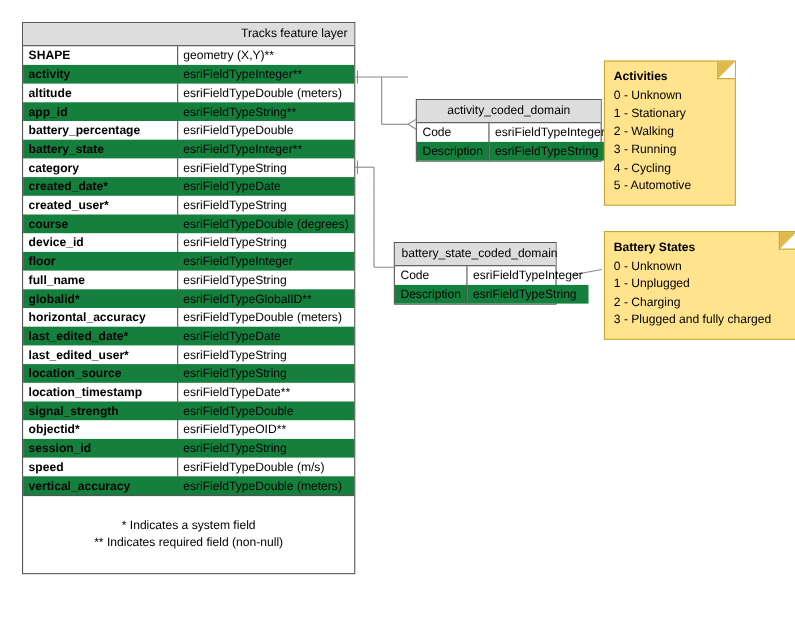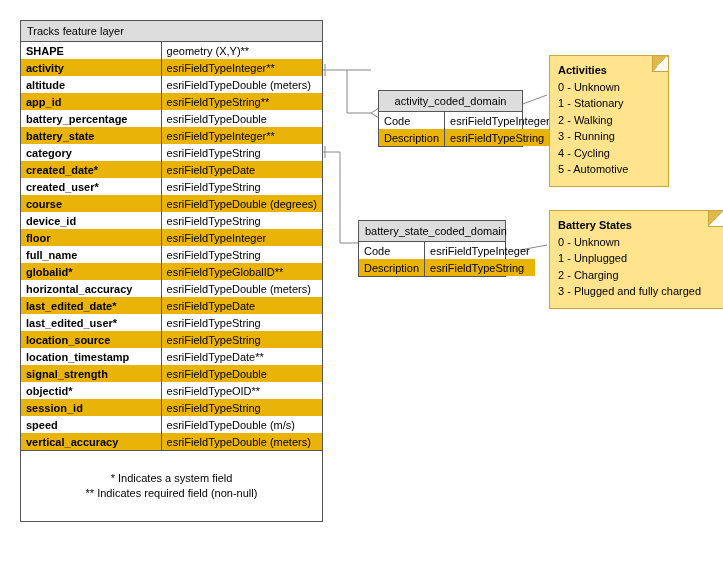--- a/index.html
+++ b/index.html
@@ -15,35 +15,35 @@
   .ent {
     position: absolute;
     border: 1px solid #555;
     background: #fff;
   }
   .ent-title {
     background: #ddd;
     border-bottom: 1px solid #555;
     padding: 4px 6px;
     font-weight: 500;
-    text-align: left;
+    text-align: right;
   }
   .ent-title.center { text-align: center; }
   .ent table {
     width: 100%;
     border-collapse: collapse;
   }
   .ent td {
     padding: 2.5px 5px;
     border-top: 0;
     vertical-align: middle;
     font-weight: 300;
     white-space: nowrap;
   }
-  .ent tr.alt td { background: #eab308; }
+  .ent tr.alt td { background: #15803d; }
   .ent .cL { border-right: 1px solid #555; width: 50%; }
   .main-ent .cL { width: 145px; font-weight: bold; }
   .ent-foot {
     border-top: 1px solid #555;
     text-align: center;
     padding: 20px 4px;
     font-weight: 300;
     line-height: 1.35;
   }
 
@@ -200,21 +200,21 @@
           <td>esriFieldTypeDouble (meters)</td>
         </tr>
       </tbody>
     </table>
   <div class="ent-foot">
     <div>* Indicates a system field</div>
     <div>** Indicates required field (non-null)</div>
   </div>
 </div>
 
-<div class="ent" style="left:378px; top:90px; width:145px;">
+<div class="ent" style="left:378px; top:90px; width:169px;">
   <div class="ent-title center">activity_coded_domain</div>
   <table>
       <tbody id="domA-rows">
         <tr>
           <td class="cL">Code</td>
           <td>esriFieldTypeInteger</td>
         </tr>
         <tr class="alt">
           <td class="cL">Description</td>
           <td>esriFieldTypeString</td>

